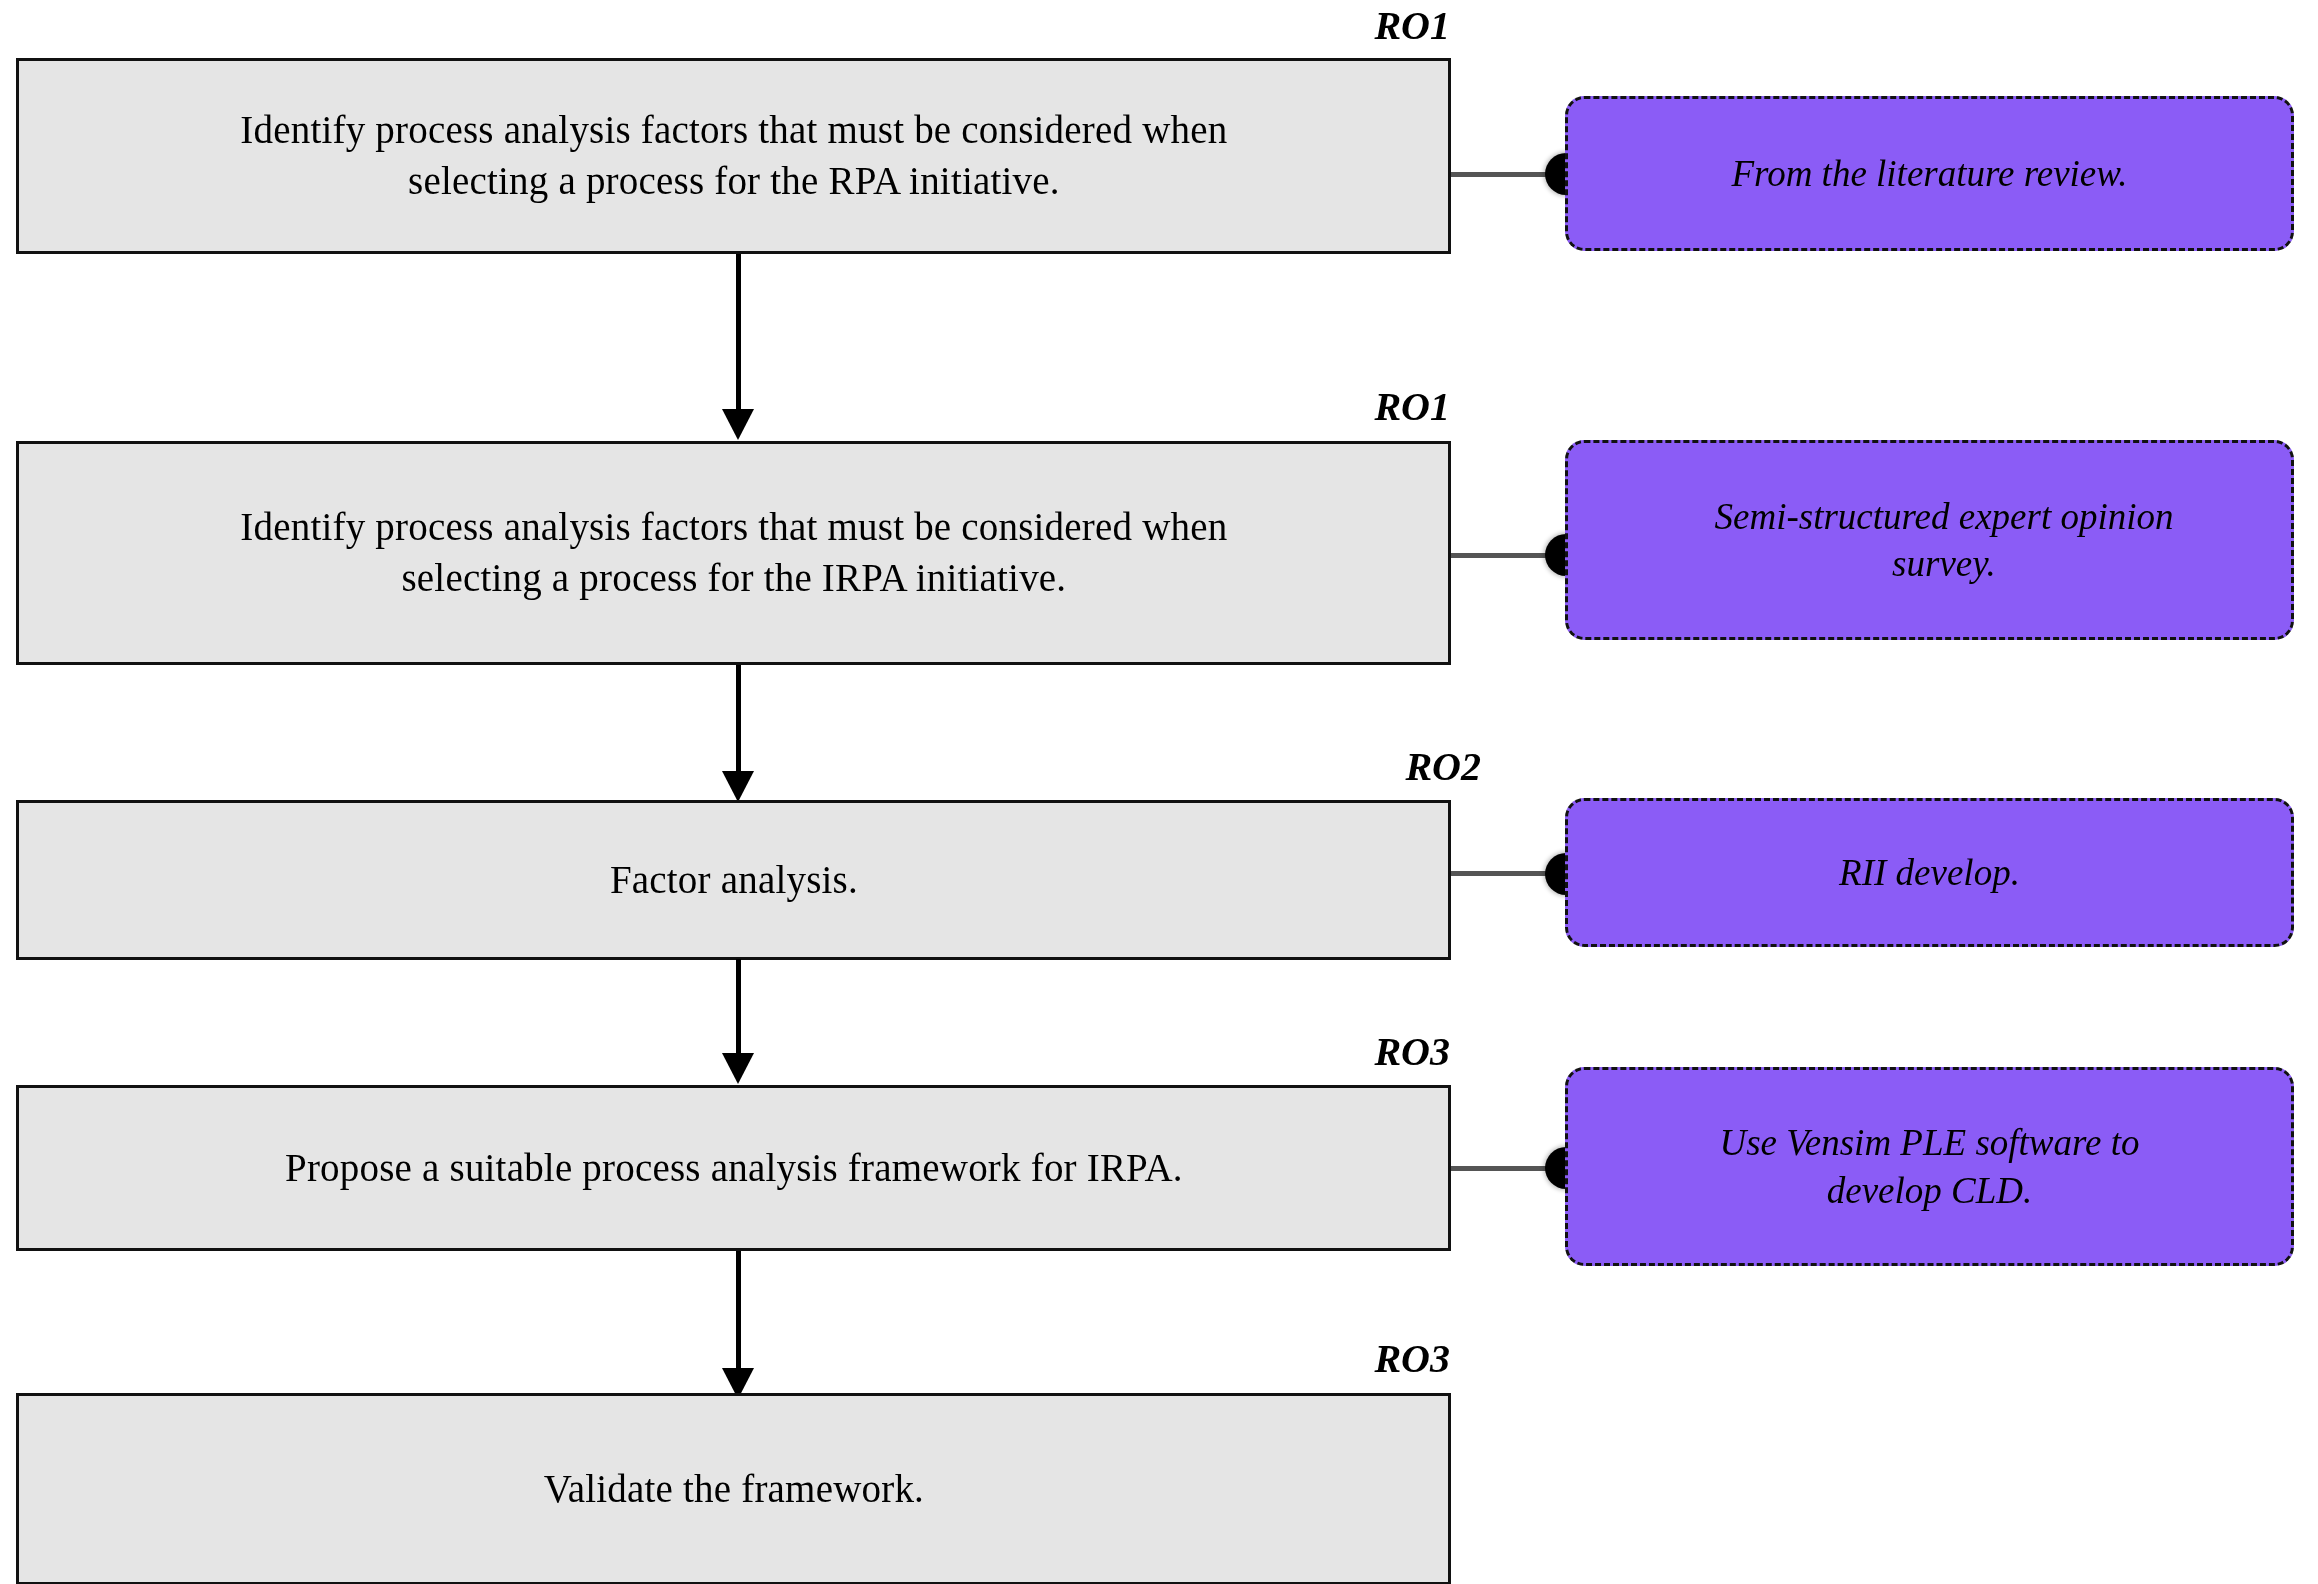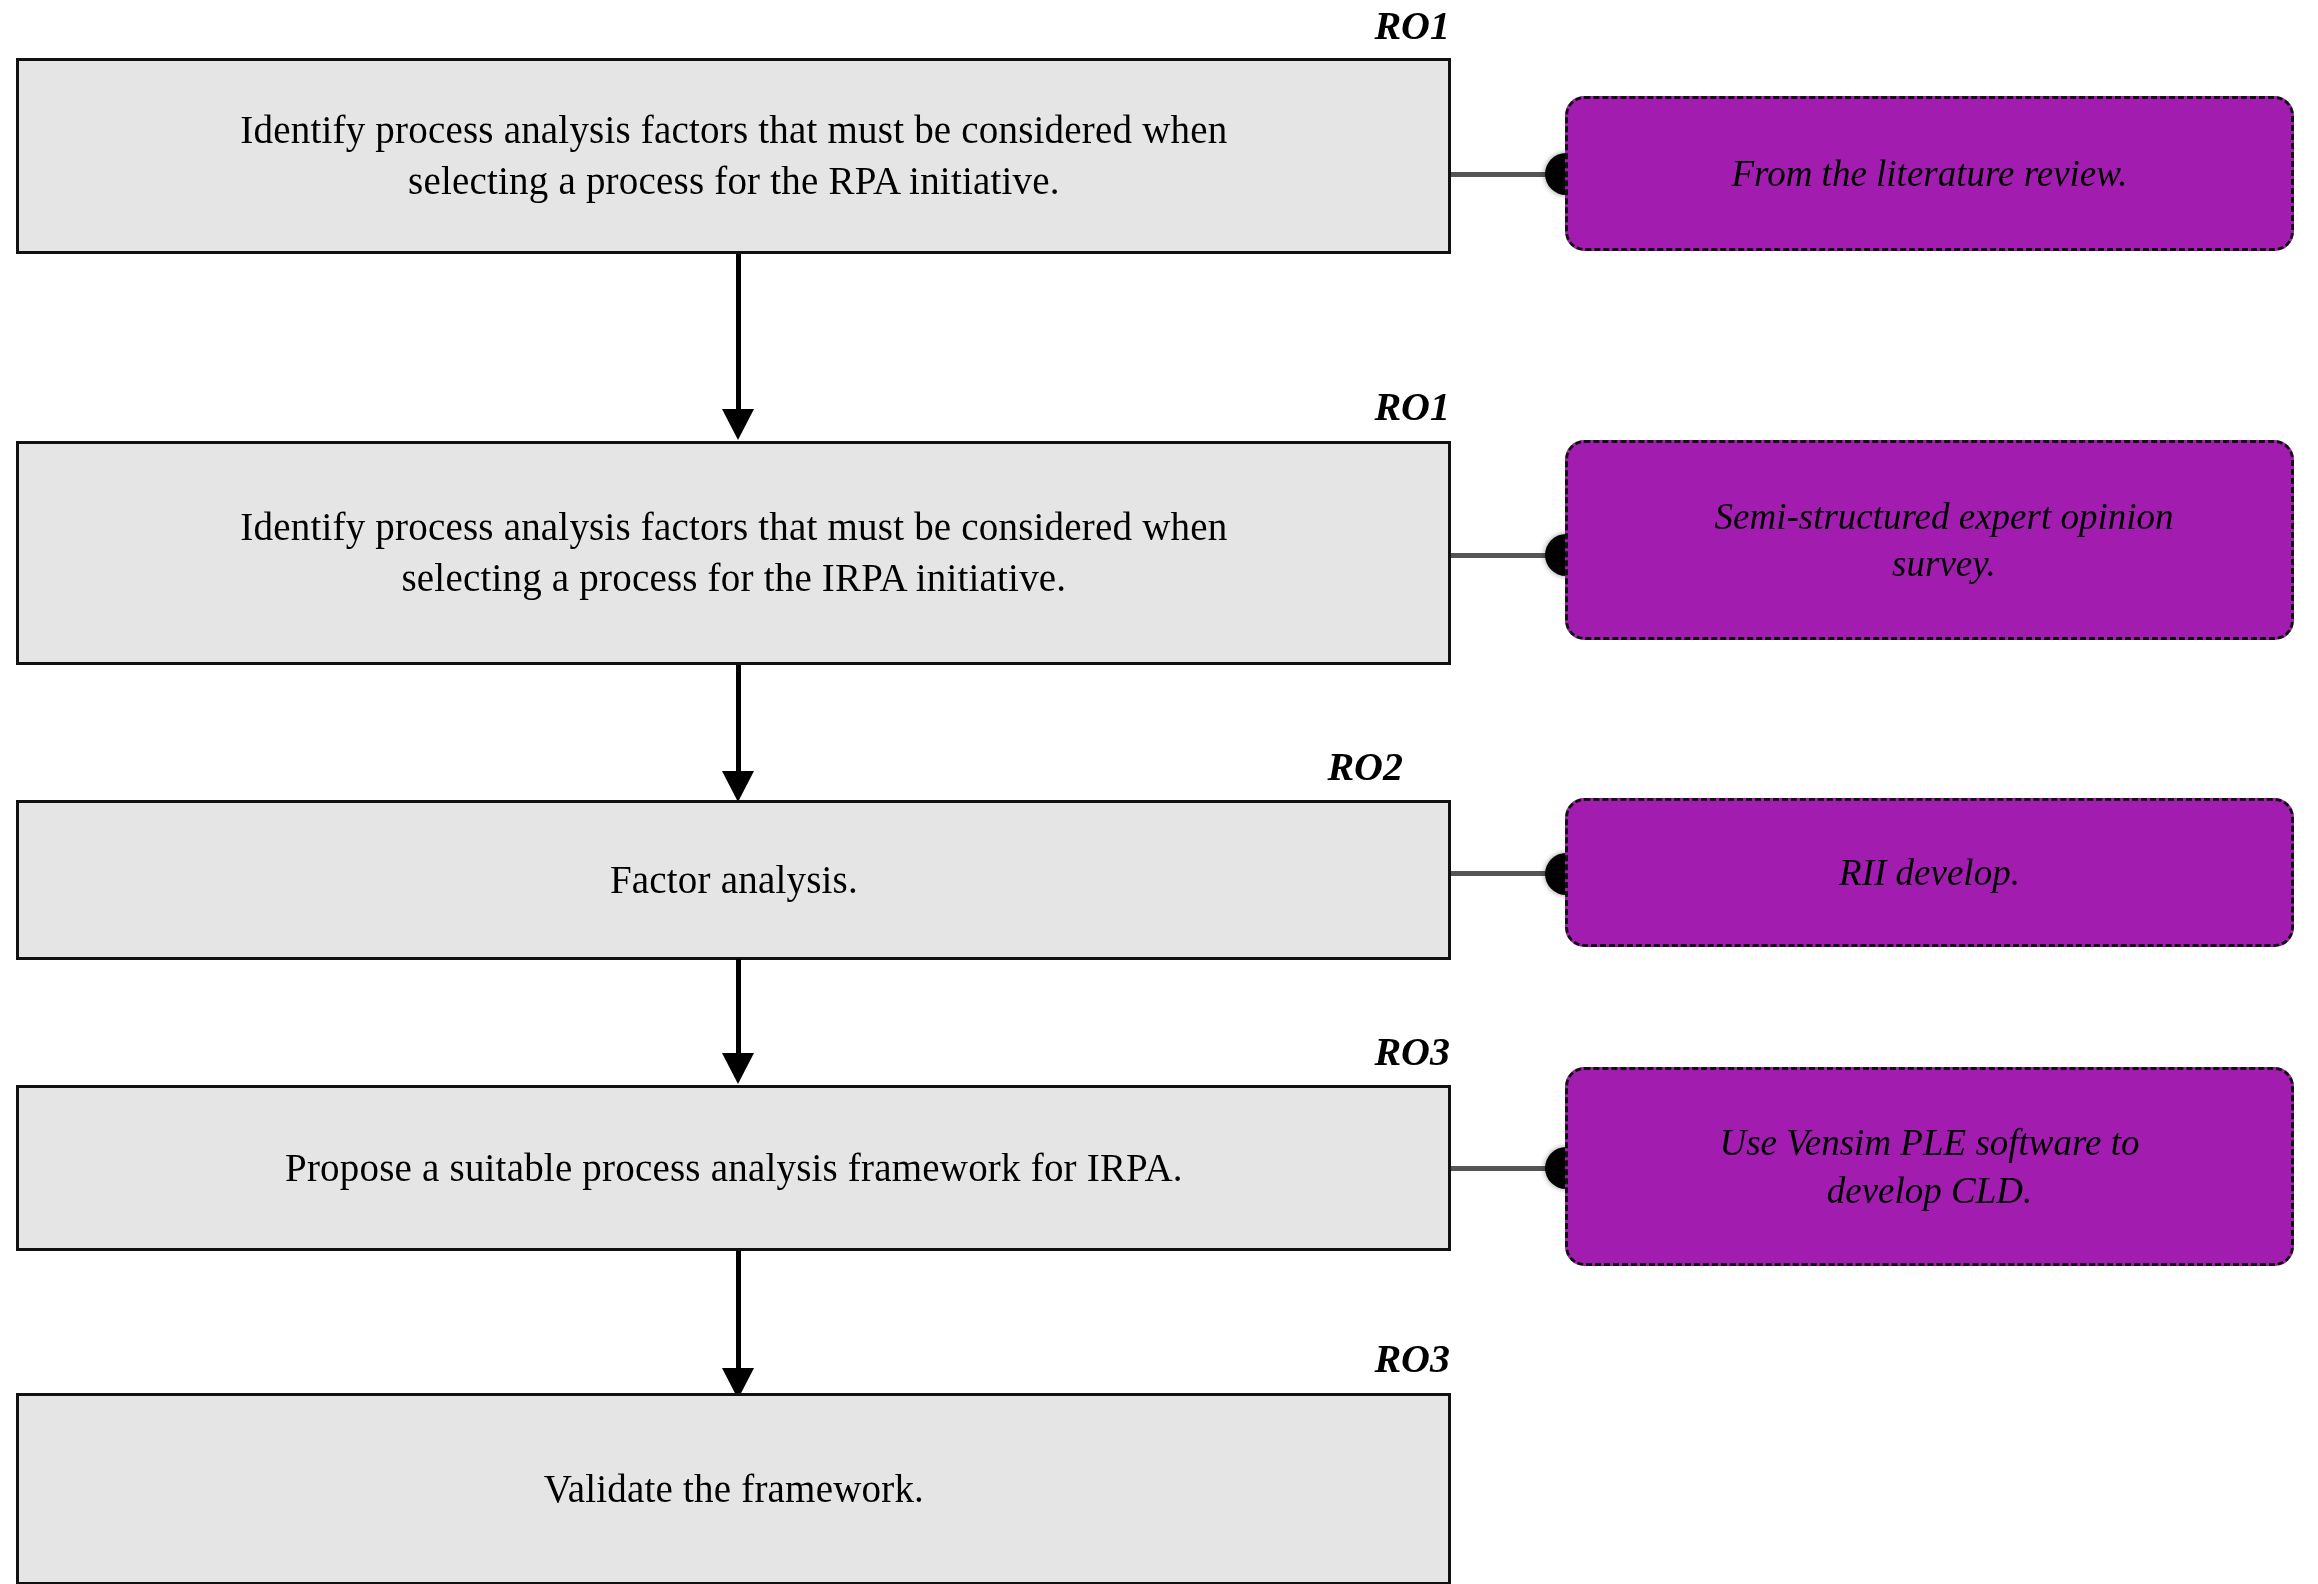--- a/index.html
+++ b/index.html
@@ -48,21 +48,21 @@
     text-align: right;
     white-space: nowrap;
   }
 
   
   .note-box {
     position: absolute;
     box-sizing: border-box;
     border: 3.7px dashed #111111;
     border-radius: 19.4px;
-    background: #a21caf;
+    background: #8b5cf6;
     display: flex;
     align-items: center;
     justify-content: center;
     text-align: center;
   }
   .note-box-text {
     font-family: "Liberation Serif", "DejaVu Serif", serif;
     font-style: italic;
     font-size: 37px;
     line-height: 1.28;
@@ -144,21 +144,21 @@
   <div class="note-box" style="left:1565px; top:440px; width:729px; height:200px;padding-left:29px;">
     <div class="note-box-text">Semi-structured expert opinion
 survey.</div>
   </div>
 
   <div class="flow-arrow" style="left:736px; top:665px; height:138px;">
     <div class="shaft" style="height:108px;"></div>
     <div class="head" style="top:106px;"></div>
   </div>
 
-  <div class="ro-label" style="left:1074px; top:743px; width:329px;">RO2</div>
+  <div class="ro-label" style="left:1152px; top:743px; width:329px;">RO2</div>
 
   <div class="proc-box" style="left:16.4px; top:800px; width:1435px; height:160px;">
     <div class="proc-box-text">Factor analysis.</div>
   </div>
 
   <div class="connector-line" style="left:1451px; top:871px; width:124px;"></div>
   <div class="connector-dot" style="left:1545px; top:853px;"></div>
 
   <div class="note-box" style="left:1565px; top:798px; width:729px; height:149px;">
     <div class="note-box-text">RII develop.</div>

